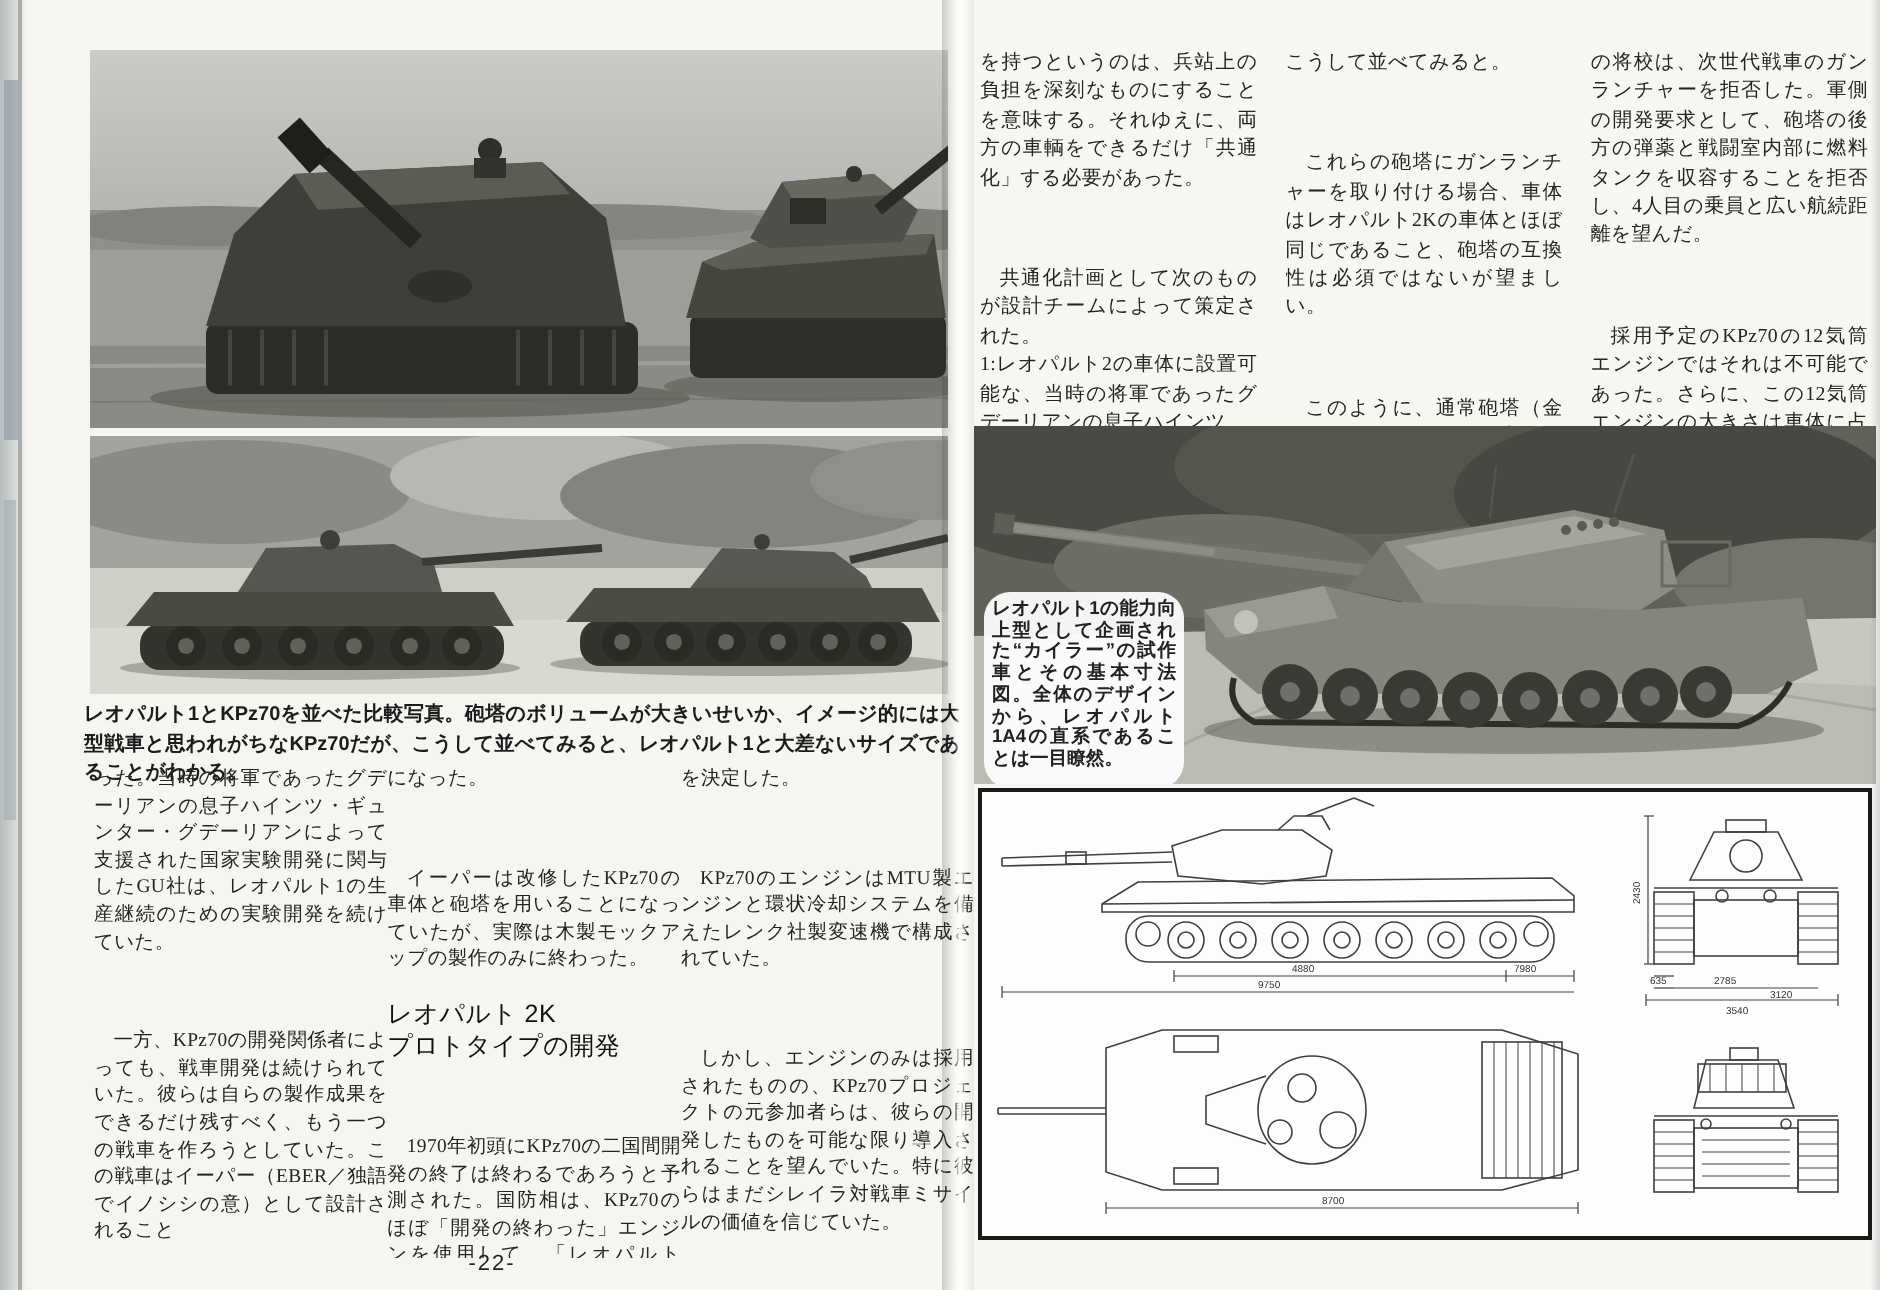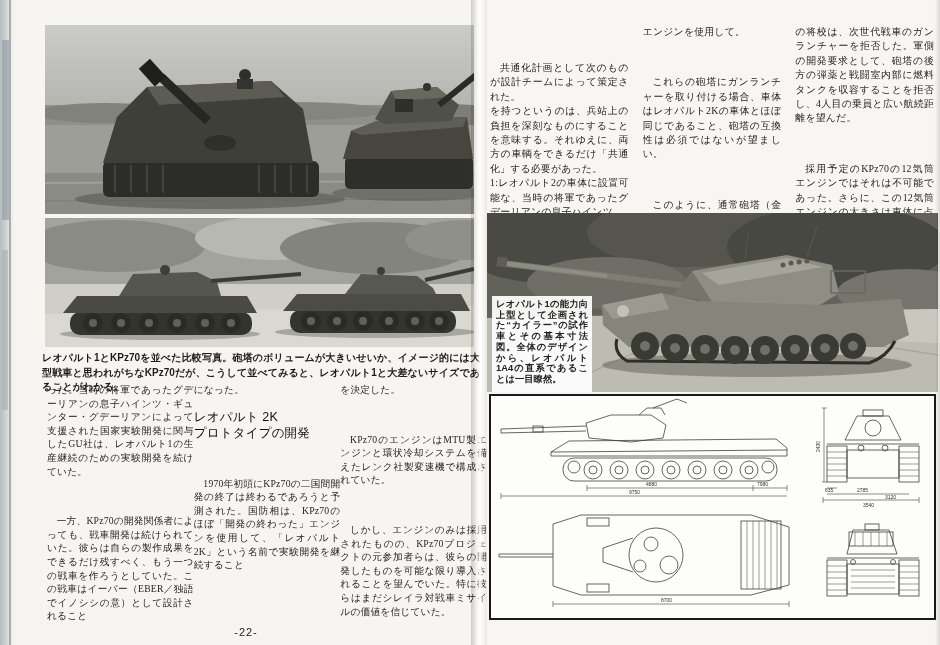--- a/index.html
+++ b/index.html
@@ -25,21 +25,21 @@
   .photo1{left:31px;top:25px;width:429px;height:189px;}
   .photo2{left:31px;top:218px;width:429px;height:129px;}
   .photo3{left:0px;top:213px;width:451px;height:179px;}
   
   .caption{position:absolute;left:28px;top:351px;width:438px;
     font-family:"Liberation Sans","DejaVu Sans",sans-serif;font-size:10px;font-weight:700;
     line-height:14.5px;color:#1c1c1c;text-align:justify;}
   .photo-caption-box{position:absolute;left:5px;top:83px;width:100px;height:98px;
     background:rgba(255,255,255,.93);padding:3px 4px;box-sizing:border-box;
     font-family:"Liberation Sans","DejaVu Sans",sans-serif;font-size:9.3px;font-weight:700;
-    line-height:10.7px;color:#222;text-align:justify;}
+    line-height:10.7px;color:#222;text-align:justify;border-radius:13px;}
   
   .cols{position:absolute;display:flex;}
   .cols-left{left:33px;top:383px;width:440px;height:246px;}
   .cols-right{left:3px;top:25px;width:444px;height:189px;gap:14px;}
   .col{flex:1 1 0;overflow:hidden;}
   .blk{font-size:9.7px;line-height:13.6px;letter-spacing:.2px;text-align:justify;color:#242424;}
   .cols-right .blk{font-size:9.9px;line-height:14.4px;}
   .blk-p{text-indent:1em;margin-top:36px;}
   .blk-p0{text-indent:0;}
   .blk-h{font-family:"Liberation Sans","DejaVu Sans",sans-serif;font-weight:400;text-align:left;
@@ -180,20 +180,21 @@
 
     <div class="caption">レオパルト1とKPz70を並べた比較写真。砲塔のボリュームが大きいせいか、イメージ的には大型戦車と思われがちなKPz70だが、こうして並べてみると、レオパルト1と大差ないサイズであることがわかる。</div>
 
     <div class="cols cols-left">
       <div class="col">
           <div class="blk blk-p0">った。当時の将軍であったグデーリアンの息子ハインツ・ギュンター・グデーリアンによって支援された国家実験開発に関与したGU社は、レオパルト1の生産継続のための実験開発を続けていた。</div>
           <div class="blk blk-p">一方、KPz70の開発関係者によっても、戦車開発は続けられていた。彼らは自らの製作成果をできるだけ残すべく、もう一つの戦車を作ろうとしていた。この戦車はイーパー（EBER／独語でイノシシの意）として設計されること</div>
         </div>
       <div class="col">
           <div class="blk blk-p0">になった。</div>
+          <div class="blk blk-p">イーパーは改修したKPz70の車体と砲塔を用いることになっていたが、実際は木製モックアップの製作のみに終わった。</div>
           <div class="blk blk-h">レオパルト 2K
 プロトタイプの開発</div>
           <div class="blk blk-p">1970年初頭にKPz70の二国間開発の終了は終わるであろうと予測された。国防相は、KPz70のほぼ「開発の終わった」エンジンを使用して、「レオパルト 2K」という名前で実験開発を継続すること</div>
         </div>
       <div class="col">
           <div class="blk blk-p0">を決定した。</div>
           <div class="blk blk-p">KPz70のエンジンはMTU製エンジンと環状冷却システムを備えたレンク社製変速機で構成されていた。</div>
           <div class="blk blk-p">しかし、エンジンのみは採用されたものの、KPz70プロジェクトの元参加者らは、彼らの開発したものを可能な限り導入されることを望んでいた。特に彼らはまだシレイラ対戦車ミサイルの価値を信じていた。</div>
           <div class="blk blk-p">しかし、通常の戦車砲とガンランチャーという、2つの完全に異なる火器を持つ2種類の戦車を採用-部隊配備することはまず不可能だった。</div>
           <div class="blk blk-p0">完全に異なる装備の2種類の戦車</div>
@@ -202,27 +203,27 @@
 
     <div class="pagenum">-22-</div>
   </div>
 
   <div class="gutter"></div>
 
   <div class="page page-right">
 
     <div class="cols cols-right">
       <div class="col">
+          <div class="blk blk-p0">を持つというのは、兵站上の負担を深刻なものにすることを意味する。それゆえに、両方の車輌をできるだけ「共通化」する必要があった。</div>
           <div class="blk blk-p">共通化計画として次のものが設計チームによって策定された。</div>
-          <div class="blk blk-p0">を持つというのは、兵站上の負担を深刻なものにすることを意味する。それゆえに、両方の車輌をできるだけ「共通化」する必要があった。</div>
           <div class="blk blk-p0">1:レオパルト2の車体に設置可能な、当時の将軍であったグデーリアンの息子ハインツ。</div>
           <div class="blk blk-p0">2:自動装填式の2人乗りの砲塔を開発する。</div>
         </div>
       <div class="col">
-          <div class="blk blk-p0">エンジンを使用して。</div>
+          <div class="blk blk-p0">こうして並べてみると。</div>
           <div class="blk blk-p">これらの砲塔にガンランチャーを取り付ける場合、車体はレオパルト2Kの車体とほぼ同じであること、砲塔の互換性は必須ではないが望ましい。</div>
           <div class="blk blk-p">このように、通常砲塔（金メッキのレオパルトの実験開発からの成果）とガンランチャー式砲塔（KPz70の開発成果）を運用可能とするための共通車体が開発されることになった。</div>
         </div>
       <div class="col">
           <div class="blk blk-p0">の将校は、次世代戦車のガンランチャーを拒否した。軍側の開発要求として、砲塔の後方の弾薬と戦闘室内部に燃料タンクを収容することを拒否し、4人目の乗員と広い航続距離を望んだ。</div>
           <div class="blk blk-p">採用予定のKPz70の12気筒エンジンではそれは不可能であった。さらに、この12気筒エンジンの大きさは車体に占める割合が大きく、4人目の乗員スペースを確保するのが困難であった。</div>
         </div>
     </div>
 
     <div class="photo photo3">

